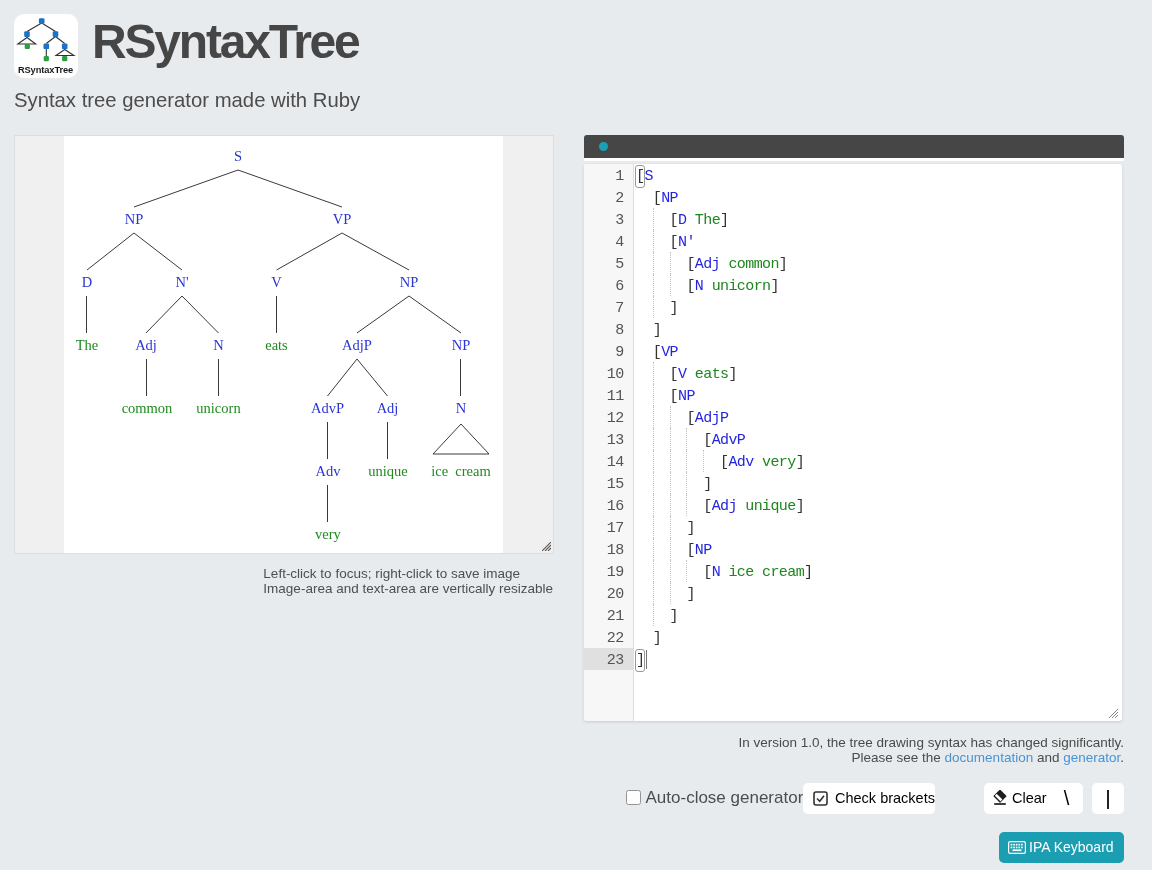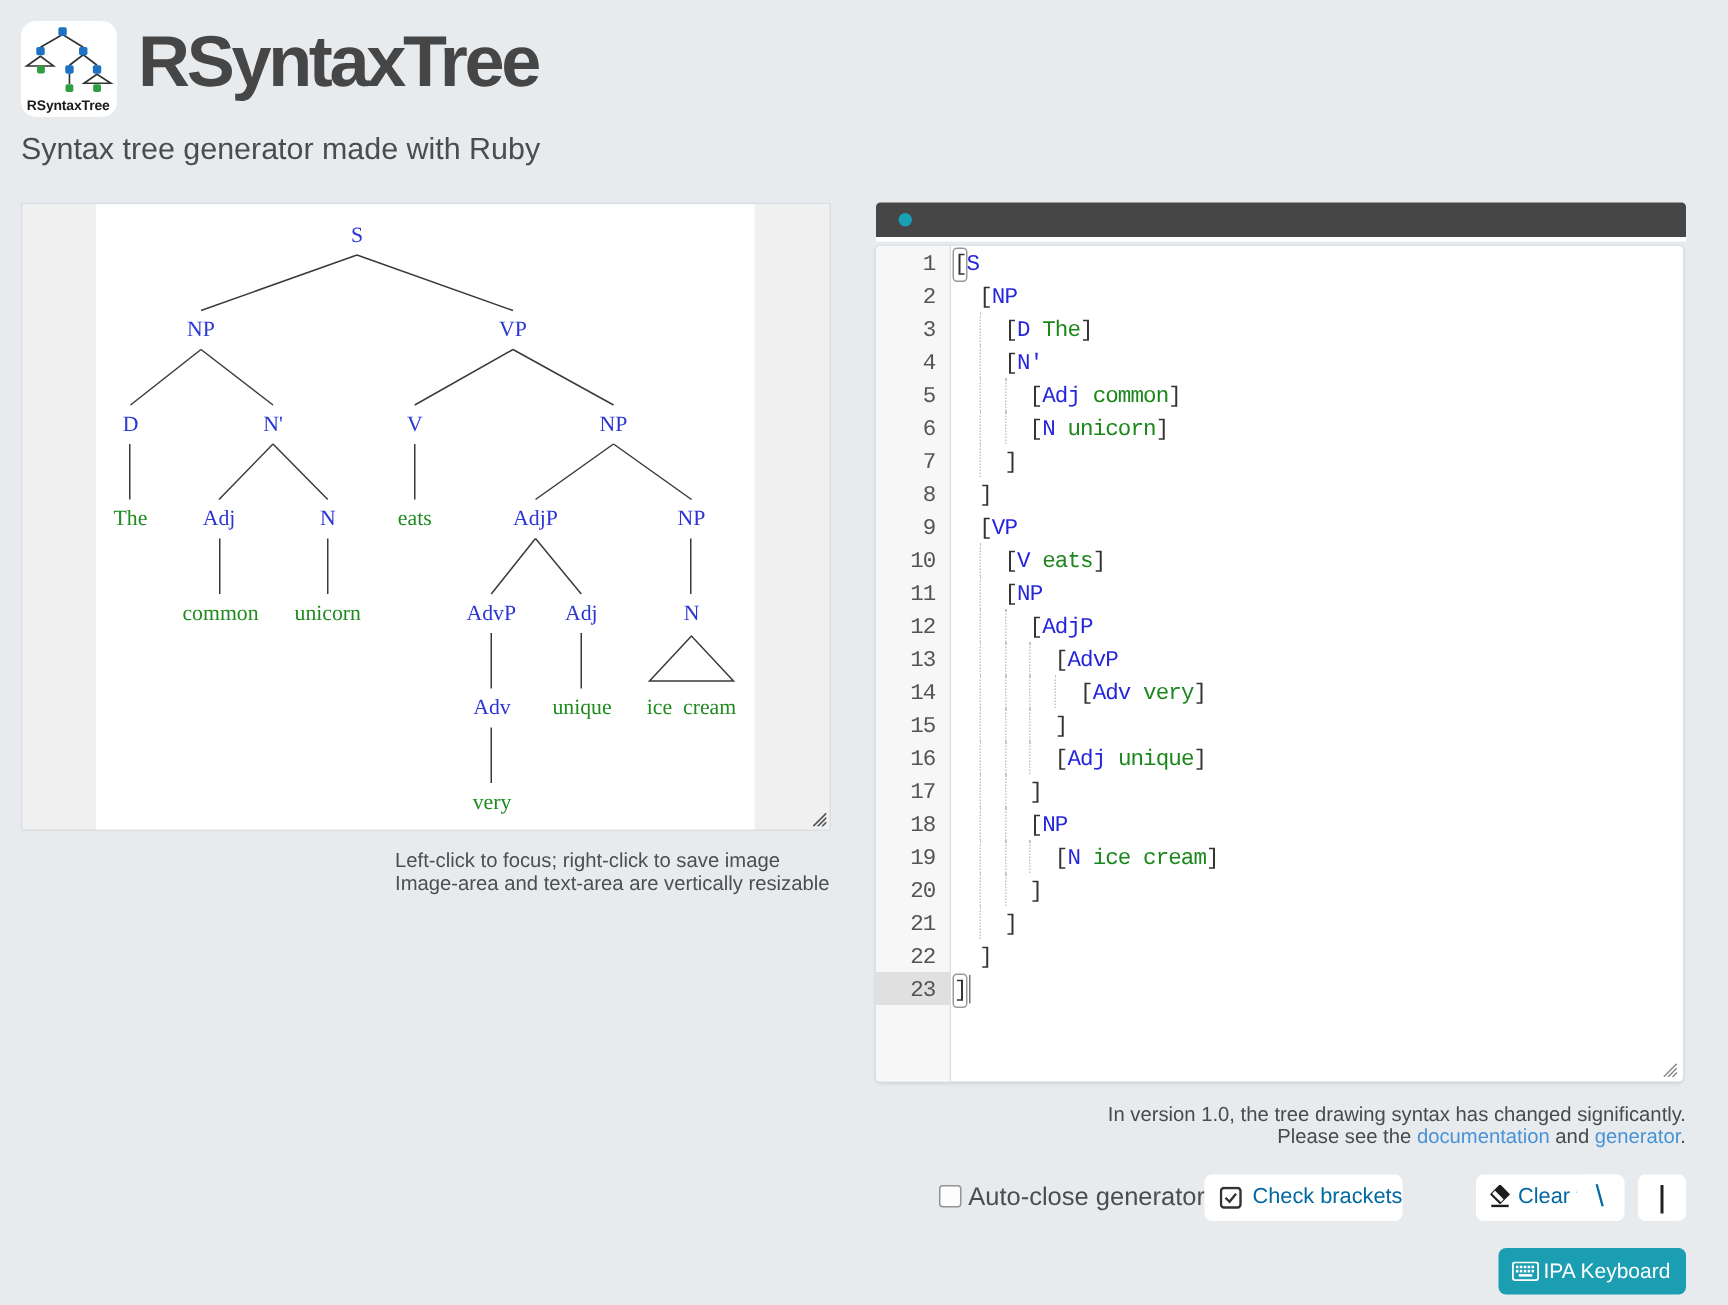--- a/index.html
+++ b/index.html
@@ -21,21 +21,21 @@
 #code { position:absolute; left:52px; top:2px; font-family:"Liberation Mono",monospace; font-size:15px; letter-spacing:-0.6px; line-height:22px; color:#333; white-space:pre; }
 #code .k { color:#2525dd; }
 #code .w { color:#1c871c; }
 #code .mb { display:inline-block; height:21px; outline:1px solid #999; border-radius:2px; }
 .guide { position:absolute; width:0; height:22px; border-left:1px dotted #c4c4c4; }
 #cursor { position:absolute; left:645.8px; top:649.5px; width:1.5px; height:19px; background:#777; }
 #rcap { right:28px; top:735.3px; font-size:13.5px; line-height:15px; color:#4a4a4a; text-align:right; white-space:nowrap; }
 #rcap a { color:#4793d6; text-decoration:none; }
 #checkbox { left:626px; top:790px; width:14.5px; height:14.5px; background:#fdfdfd; border:1px solid #949494; border-radius:2.5px; }
 #cblabel { left:645.5px; top:788.8px; font-size:17px; line-height:17px; color:#4d4d4d; }
-.btn { position:absolute; top:783px; height:30.5px; background:#fff; border-radius:5px; font-size:14.5px; color:#0369a1; line-height:30.5px; }
+.btn { position:absolute; top:783px; height:30.5px; background:#fff; border-radius:5px; font-size:14.5px; color:#000000; line-height:30.5px; }
 #btn1 { left:803px; width:132px; }
 #btn1 span { position:absolute; left:32px; }
 #btn2 { left:984px; width:98px; }
 #btn2 span { position:absolute; left:28px; }
 #btn3 { left:1050.5px; width:32px; text-align:center; font-size:20px; }
 #btn4 { left:1092px; width:32px; text-align:center; }
 #btn4 div { position:absolute; left:15px; top:7px; width:2px; height:18.5px; background:#222; }
 #ipa { left:999px; top:832px; width:124.5px; height:30.5px; background:#1b9db2; border-radius:5px; color:#fff; font-size:14px; line-height:30.5px;text-decoration:underline; }
 #ipa span { position:absolute; left:30px; }
 </style>

